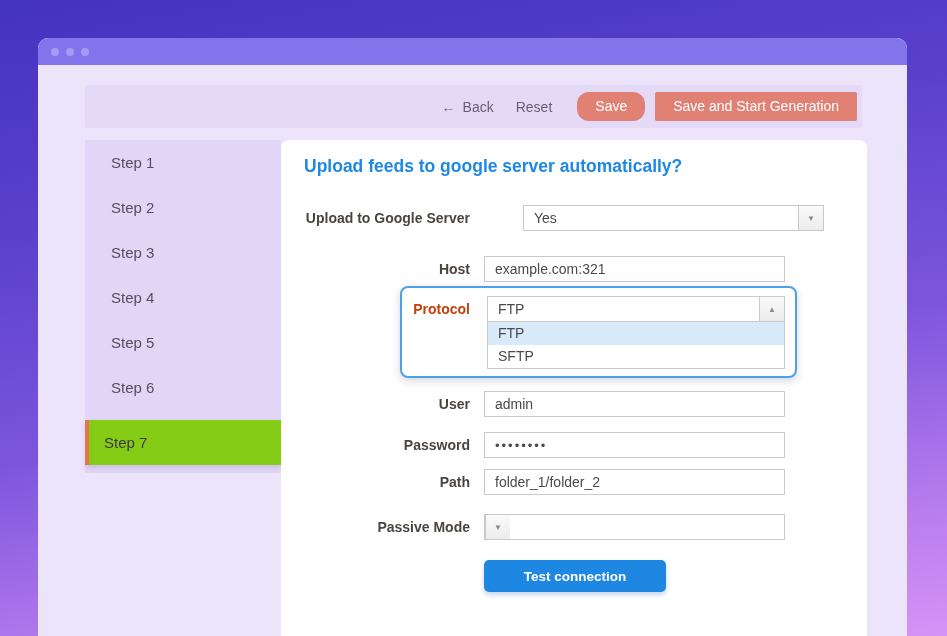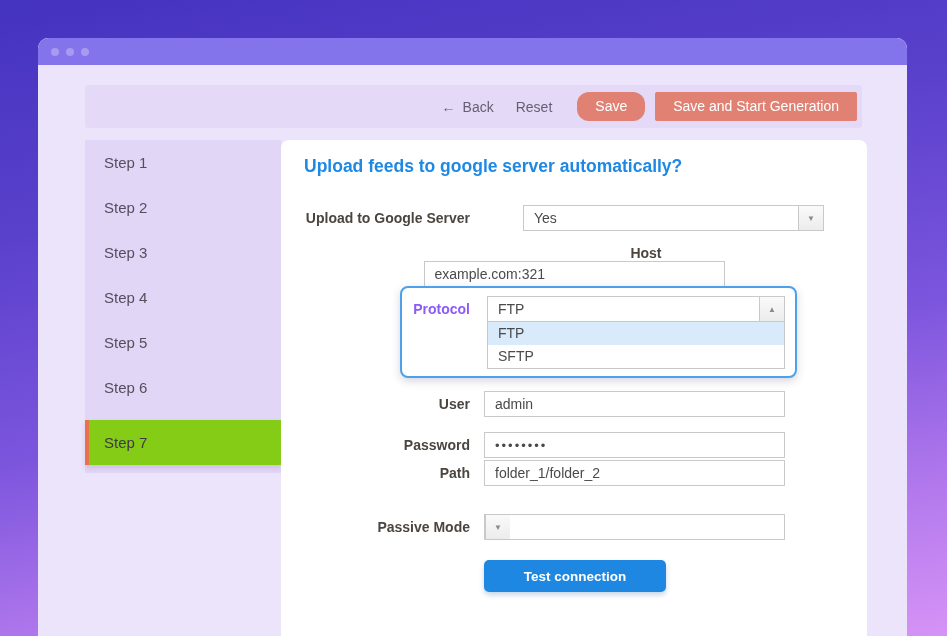--- a/index.html
+++ b/index.html
@@ -30,21 +30,21 @@
   .btn-salmon{
     background:#e08173;color:#fff;font-size:14px;border:none;border-radius:2px;
     padding:7px 18px;cursor:pointer;line-height:15px;
   }
   .btn-salmon.save{margin-right:10px;border-radius:12px;}
   .sidebar{
     position:absolute;left:47px;top:102px;width:196px;
     background:#e2d6f6;padding-bottom:8px;
   }
   .step{
-    height:45px;display:flex;align-items:center;padding-left:19px;
+    height:45px;display:flex;align-items:center;padding-left:26px;
     font-size:15px;color:#544e5f;cursor:pointer;box-sizing:border-box;
   }
   .step.active{
     margin-top:10px;background:#84cc16;border-left:4px solid #e8724d;
     padding-left:15px;color:#3f3947;box-shadow:0 3px 5px rgba(110,85,160,0.18);
   }
   .panel{
     position:absolute;left:243px;top:102px;width:586px;height:496px;
     background:#ffffff;border-radius:8px 8px 0 0;
   }
@@ -72,35 +72,35 @@
   .field input.pw{letter-spacing:2px;font-size:13px;}
   .select{display:flex;align-items:center;cursor:pointer;justify-content:space-between;}
   .select .sel-value{flex:1;font-size:14px;color:#4a4a4a;padding-left:10px;}
   .sel-arrow{
     width:24px;height:24px;flex:none;border-left:1px solid #c9c9c9;
     background:linear-gradient(#fafafa,#ececec);
     display:flex;align-items:center;justify-content:center;
     color:#8a8a8a;font-size:8px;
   }
   .r-upload{top:64px;gap:39px;}
-  .r-host{top:105px;flex-direction:column;}
+  .r-host{top:115px;}
   .r-user{top:250px;}
   .r-password{top:291px;}
-  .r-path{top:319px;}
+  .r-path{top:328px;}
   .r-passive{top:373px;}
   .protocol-box{
     position:absolute;left:119px;top:146px;width:397px;height:92px;
     background:#fff;border:2px solid #4da1ea;border-radius:8px;
     box-shadow:0 3px 8px rgba(70,60,110,0.22);box-sizing:border-box;z-index:5;
   }
   .protocol-row{
     position:absolute;left:0;top:8px;width:100%;display:flex;align-items:center;height:26px;
   }
   .protocol-row .lbl{
-    width:68px;text-align:right;font-size:14px;font-weight:600;color:#8b5cf6;
+    width:68px;text-align:right;font-size:14px;font-weight:600;color:#c2410c;
     margin-right:17px;flex:none;
   }
   .protocol-row .field{width:298px;}
   .dropdown{
     position:absolute;left:85px;top:33px;width:298px;
     border:1px solid #c9c9c9;background:#fff;box-sizing:border-box;
   }
   .option{
     height:23px;line-height:23px;padding-left:10px;font-size:14px;color:#4a4a4a;cursor:pointer;
   }

